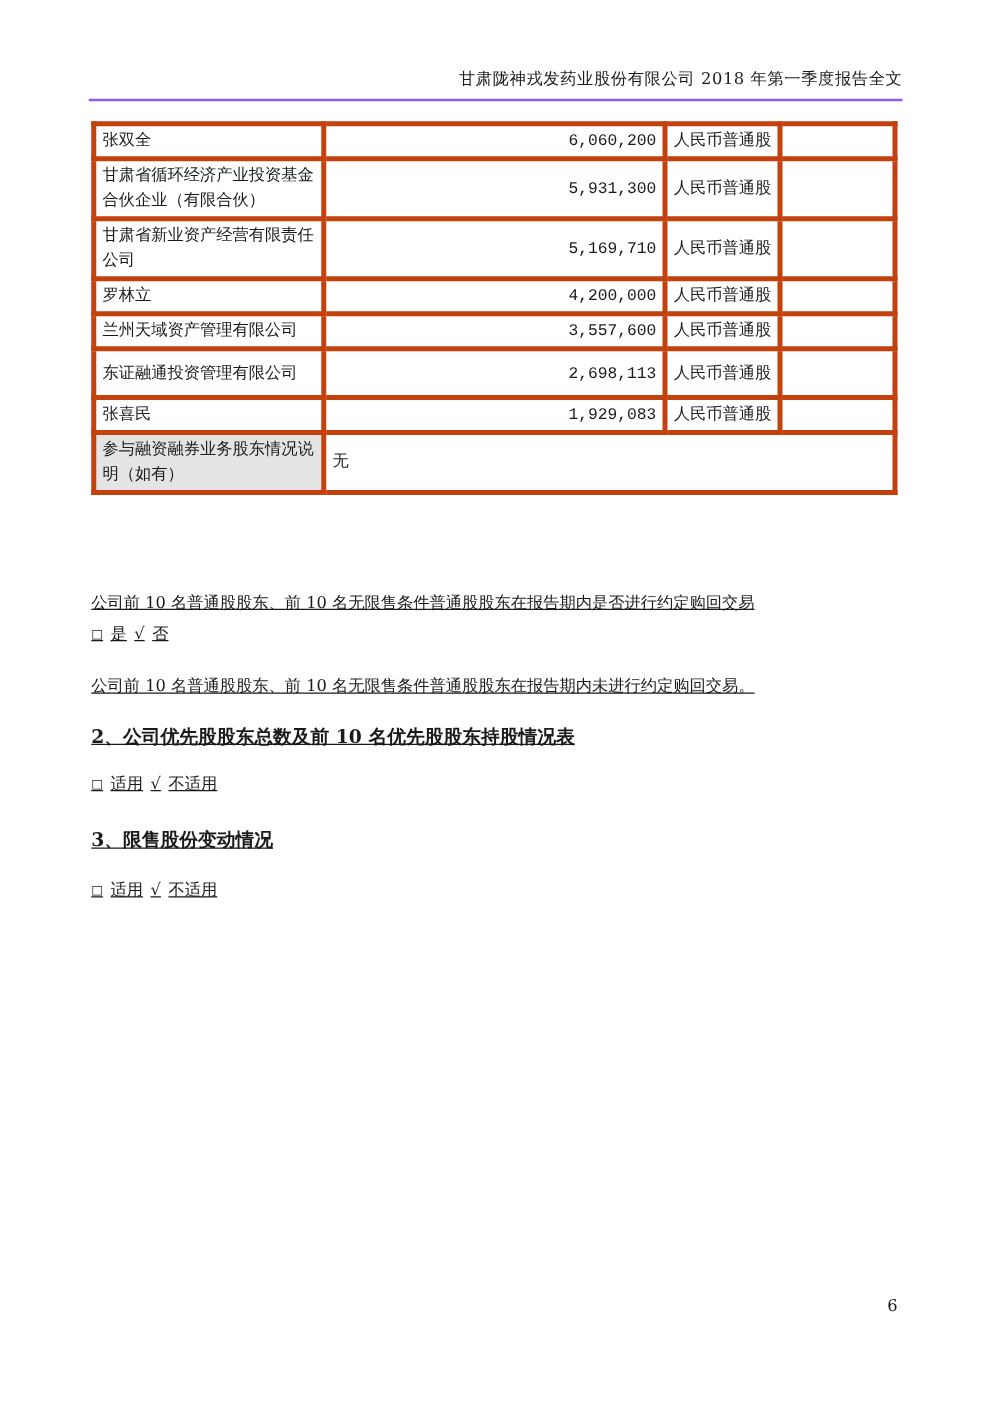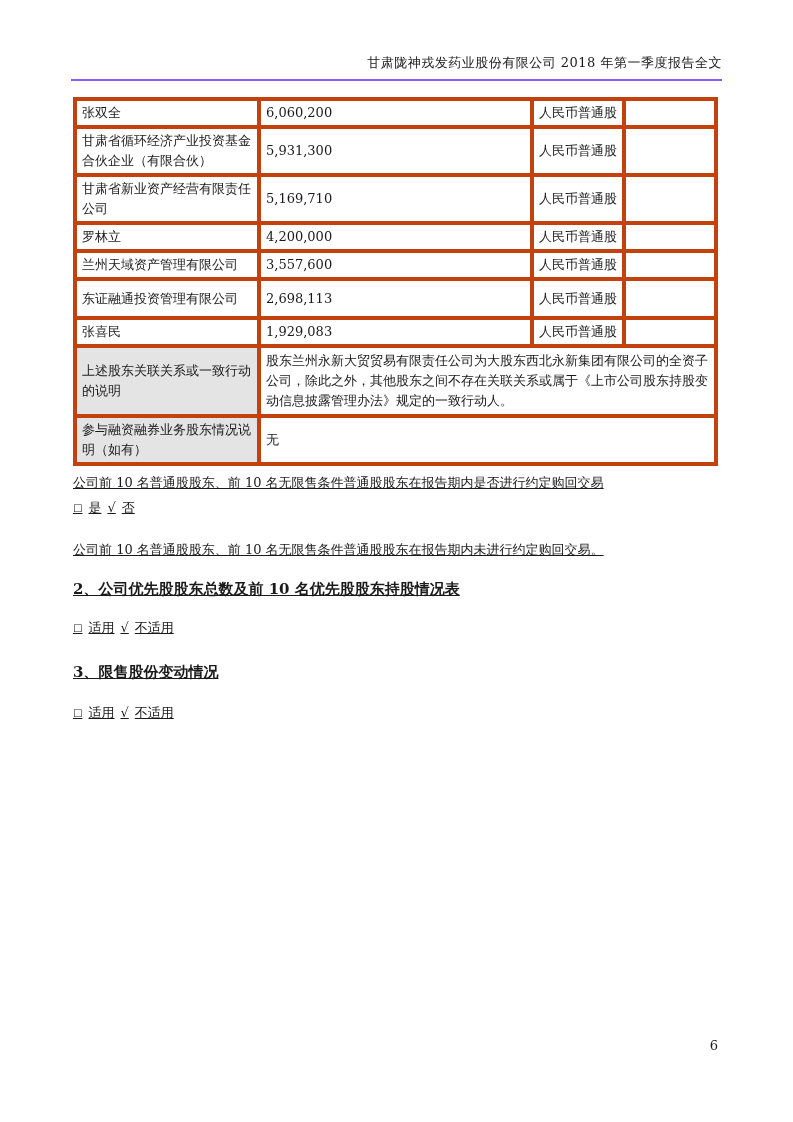--- a/index.html
+++ b/index.html
@@ -37,21 +37,21 @@
     font-size: 13px;
   }
   table.sh-table td {
     border: 4px solid #c2410c;
     vertical-align: middle;
     padding: 2px 5px;
     line-height: 20px;
     overflow: hidden;
   }
   td.name-cell { padding-left: 6px; }
-  td.num-cell  { text-align: left; padding-right: 5px; }
+  td.num-cell  { text-align: right; padding-right: 5px; font-family: Liberation Mono, monospace; }
   td.type-cell { padding-left: 6px; }
   td.note-label {
     background: #e4e4e4;
     padding-left: 6px;
     line-height: 22px;
   }
   td.note-content {
     line-height: 23px;
     padding: 2px 7px;
   }
@@ -133,24 +133,20 @@
         <td class="num-cell">2,698,113</td>
         <td class="type-cell">人民币普通股</td>
         <td class="empty-cell"></td>
       </tr>
       <tr style="height:27px">
         <td class="name-cell">张喜民</td>
         <td class="num-cell">1,929,083</td>
         <td class="type-cell">人民币普通股</td>
         <td class="empty-cell"></td>
       </tr>
-      <tr style="height:70px">
-        <td class="note-label">上述股东关联关系或一致行动的说明</td>
-        <td class="note-content" colspan="3">股东兰州永新大贸贸易有限责任公司为大股东西北永新集团有限公司的全资子公司，除此之外，其他股东之间不存在关联关系或属于《上市公司股东持股变动信息披露管理办法》规定的一致行动人。</td>
-      </tr>
       <tr style="height:47px">
         <td class="note-label">参与融资融券业务股东情况说明（如有）</td>
         <td class="note-content" colspan="3">无</td>
       </tr>
     </tbody>
   </table>
 
   <div class="after-table">
     <p class="para">公司前 10 名普通股股东、前 10 名无限售条件普通股股东在报告期内是否进行约定购回交易</p>
 

